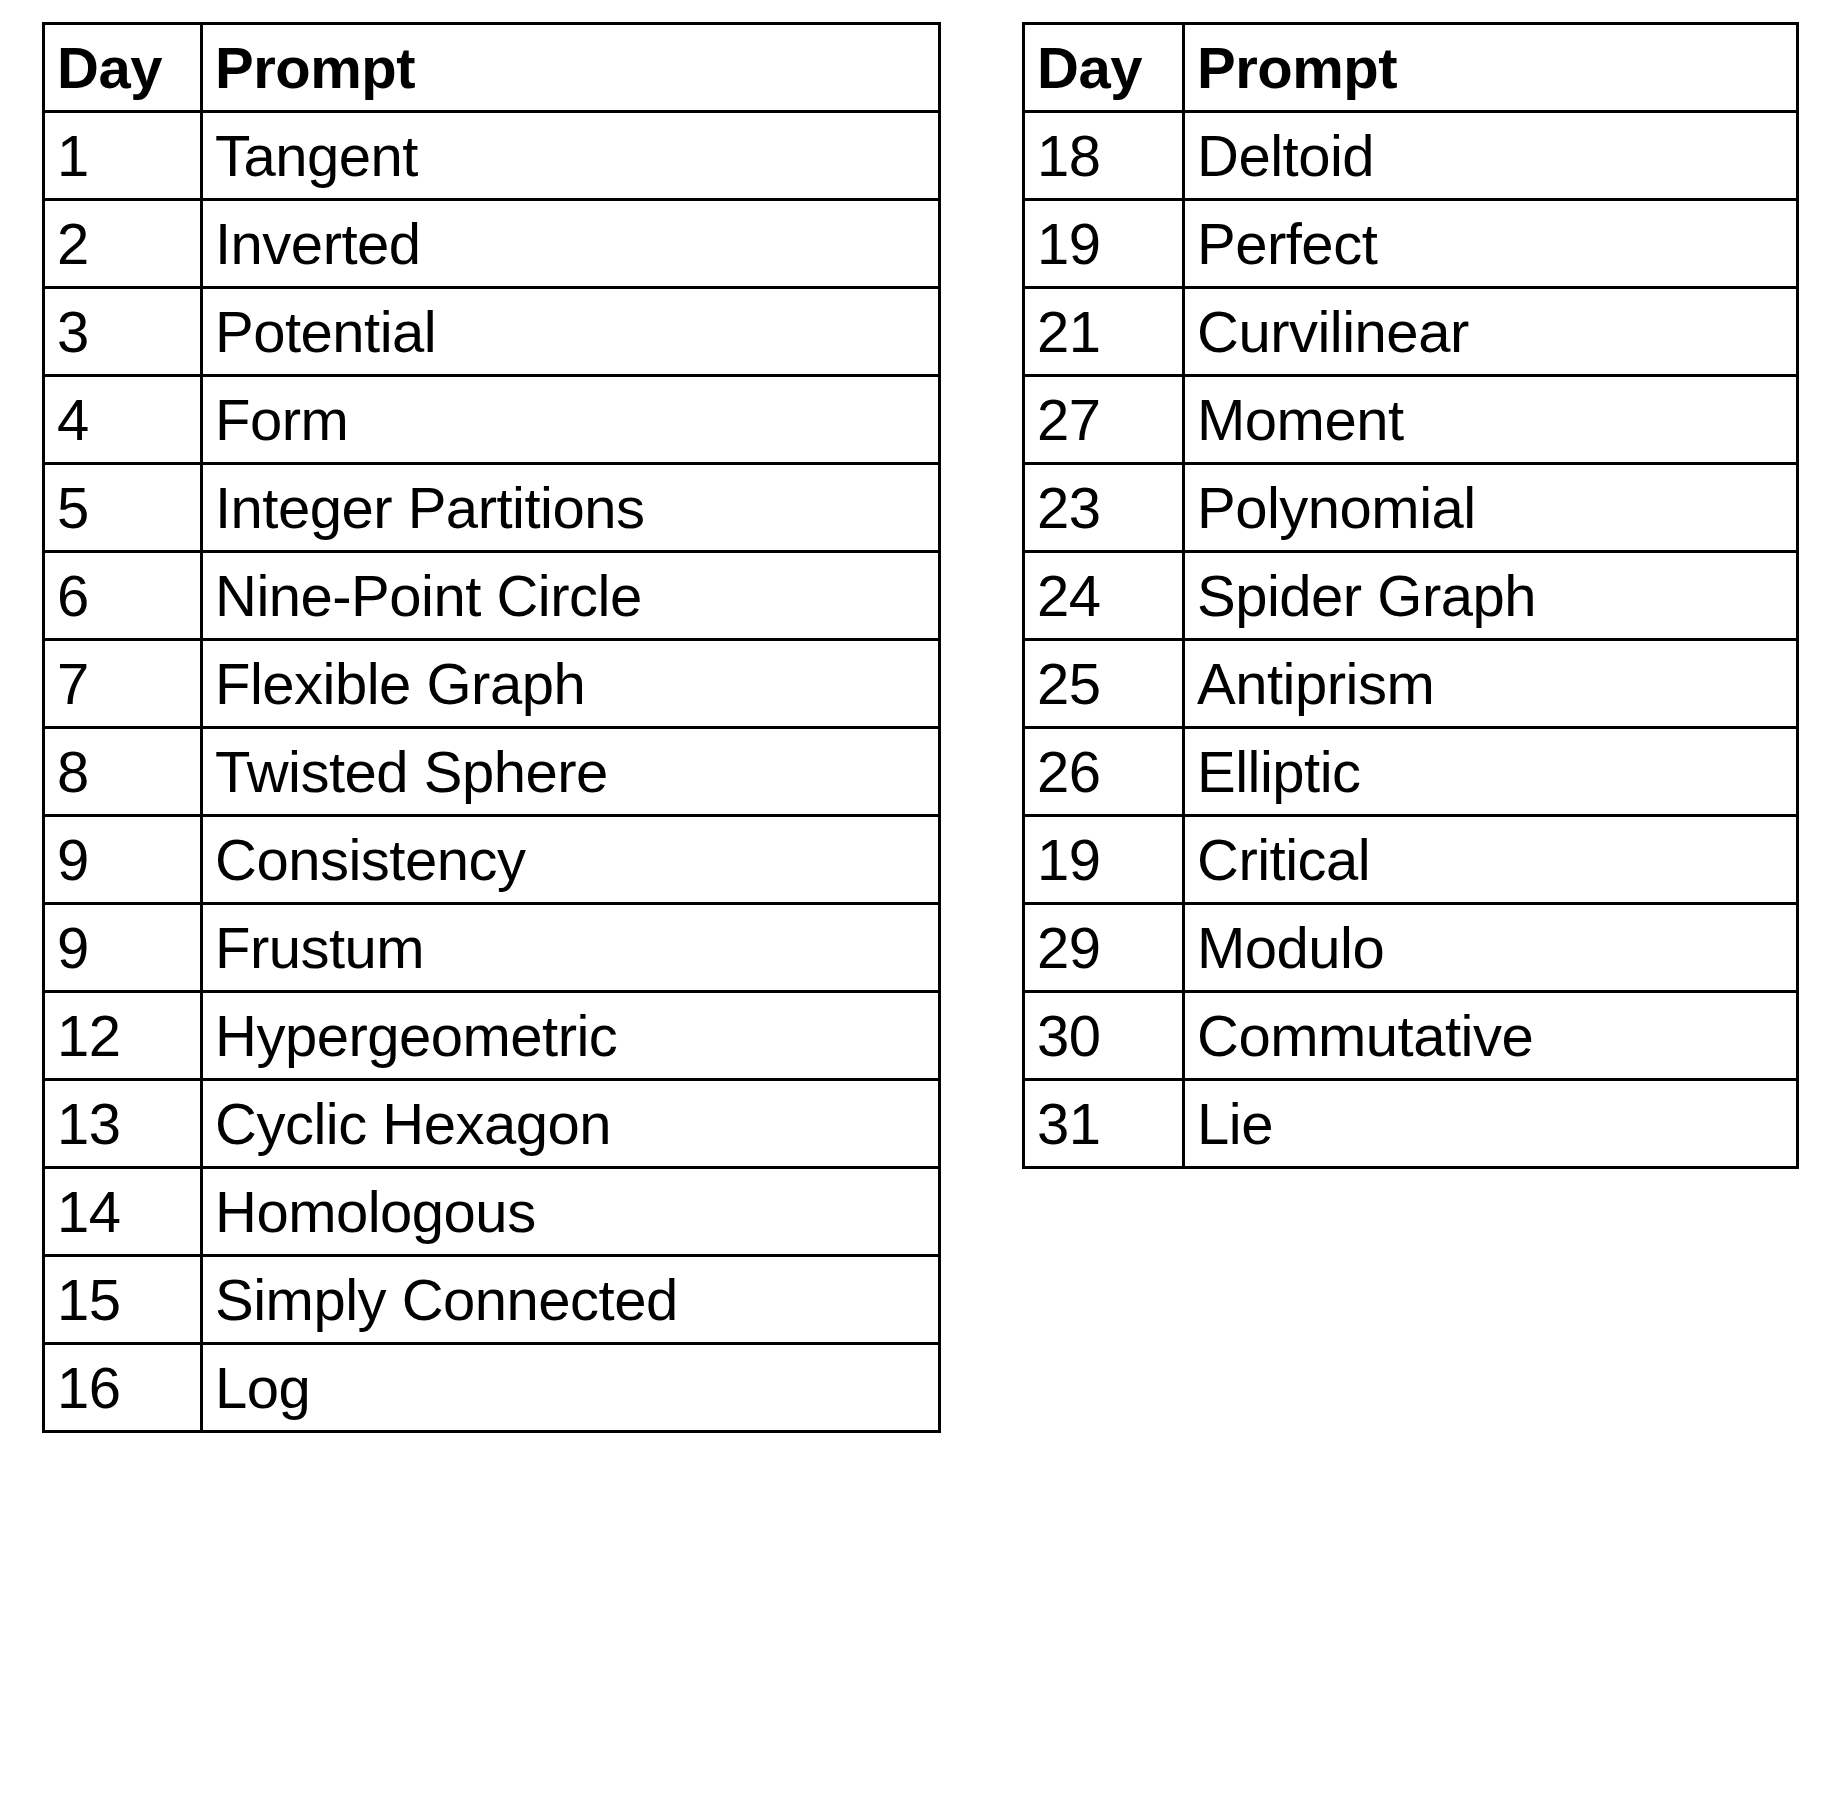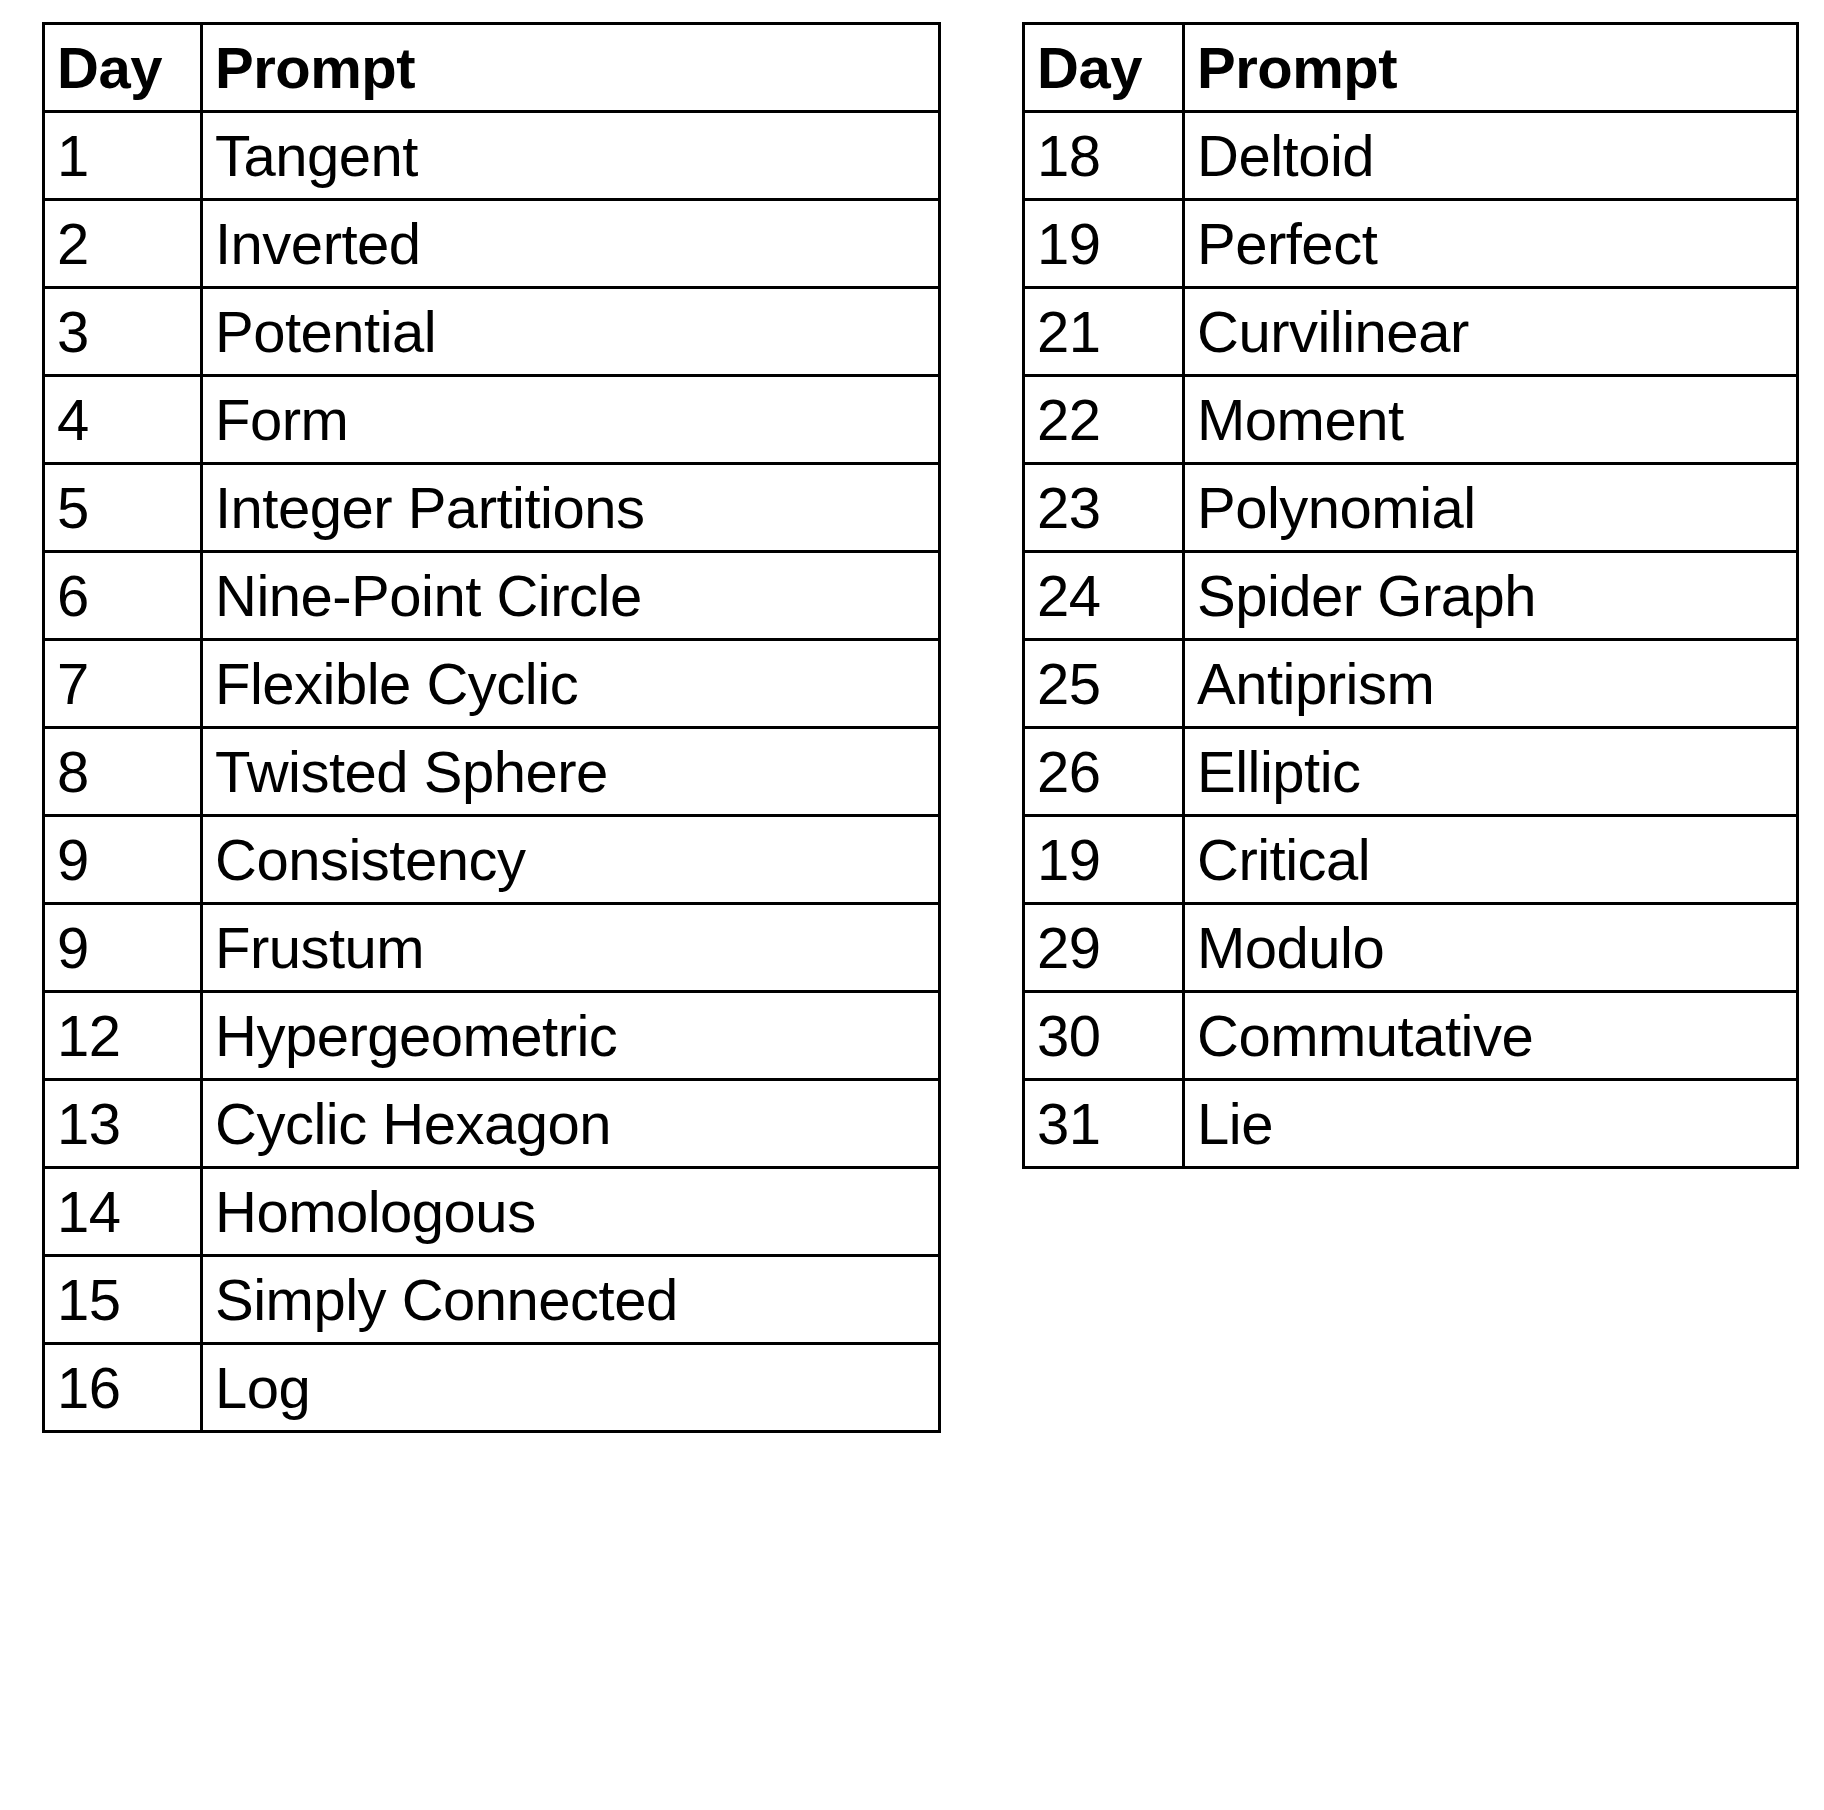--- a/index.html
+++ b/index.html
@@ -125,21 +125,21 @@
           <tr>
             <td class="cell-day">5</td>
             <td class="cell-prompt">Integer Partitions</td>
           </tr>
           <tr>
             <td class="cell-day">6</td>
             <td class="cell-prompt">Nine-Point Circle</td>
           </tr>
           <tr>
             <td class="cell-day">7</td>
-            <td class="cell-prompt">Flexible Cyclic</td>
+            <td class="cell-prompt">Flexible Graph</td>
           </tr>
           <tr>
             <td class="cell-day">8</td>
             <td class="cell-prompt">Twisted Sphere</td>
           </tr>
           <tr>
             <td class="cell-day">9</td>
             <td class="cell-prompt">Consistency</td>
           </tr>
           <tr>
@@ -189,21 +189,21 @@
           </tr>
           <tr>
             <td class="cell-day">19</td>
             <td class="cell-prompt">Perfect</td>
           </tr>
           <tr>
             <td class="cell-day">21</td>
             <td class="cell-prompt">Curvilinear</td>
           </tr>
           <tr>
-            <td class="cell-day">22</td>
+            <td class="cell-day">27</td>
             <td class="cell-prompt">Moment</td>
           </tr>
           <tr>
             <td class="cell-day">23</td>
             <td class="cell-prompt">Polynomial</td>
           </tr>
           <tr>
             <td class="cell-day">24</td>
             <td class="cell-prompt">Spider Graph</td>
           </tr>

